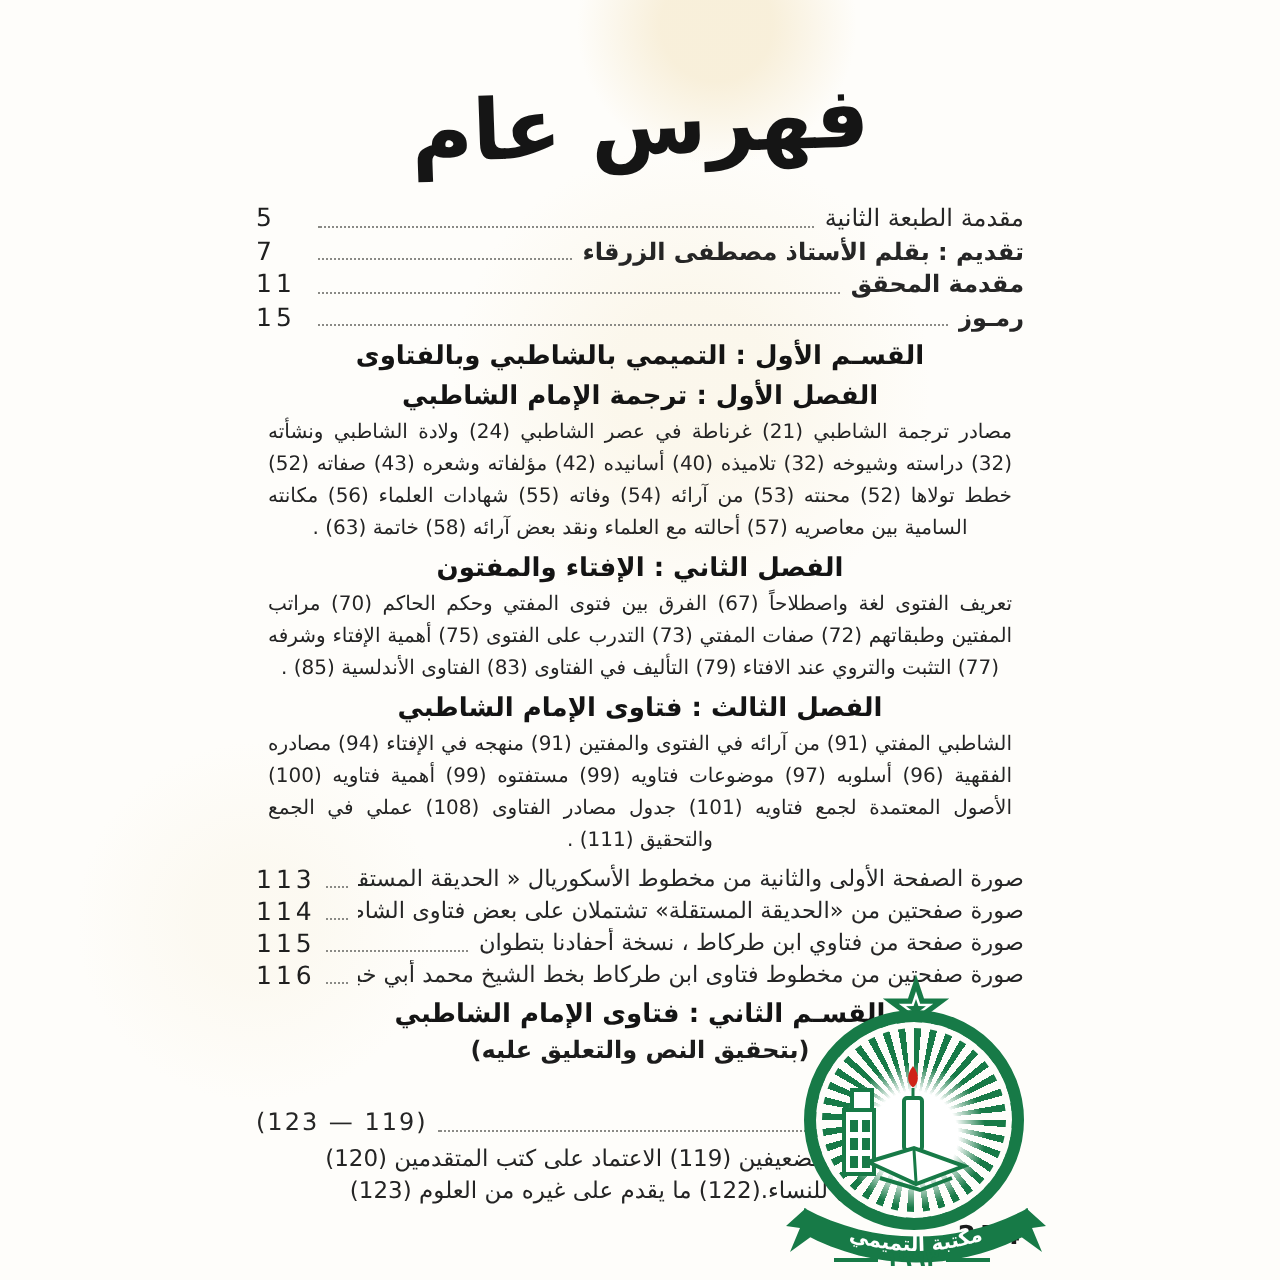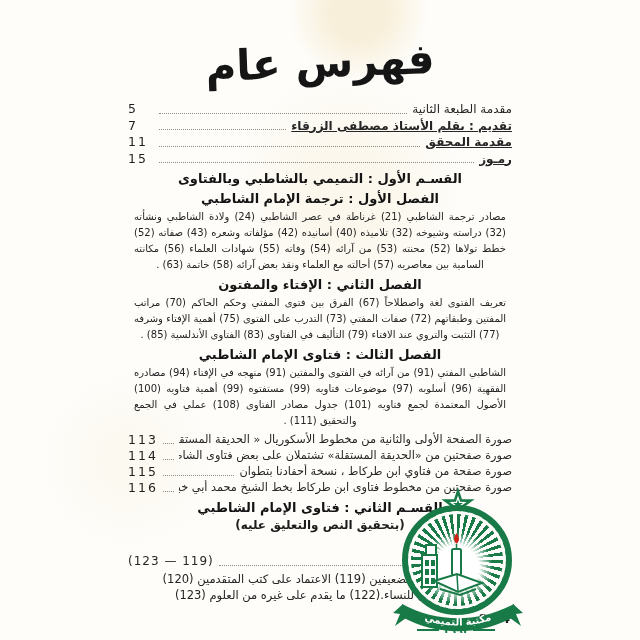--- a/index.html
+++ b/index.html
@@ -25,21 +25,21 @@
   .content{width:384px;margin:0 auto;}
   .page-title{
     text-align:center;font-size:42px;font-weight:bold;color:#151515;
     margin:0 0 14px 0;transform:rotate(-2deg);letter-spacing:1px;
   }
   .toc-row{
     display:flex;align-items:flex-end;
     font-size:12px;line-height:16.5px;white-space:nowrap;
   }
   .toc-row .lbl{flex:0 1 auto;overflow:hidden;}
-  .toc-row .lbl.b{font-weight:bold;text-decoration:underline;}
+  .toc-row .lbl.b{font-weight:bold;}
   .leader{
     flex:1 1 12px;min-width:10px;
     border-bottom:1.6px dotted #8a8a86;
     margin:0 5px 4px 5px;height:1px;
   }
   .pgnum{
     flex:0 0 auto;direction:ltr;
     font-size:12.5px;letter-spacing:2px;color:#1f1f1f;
     min-width:26px;text-align:left;
   }

